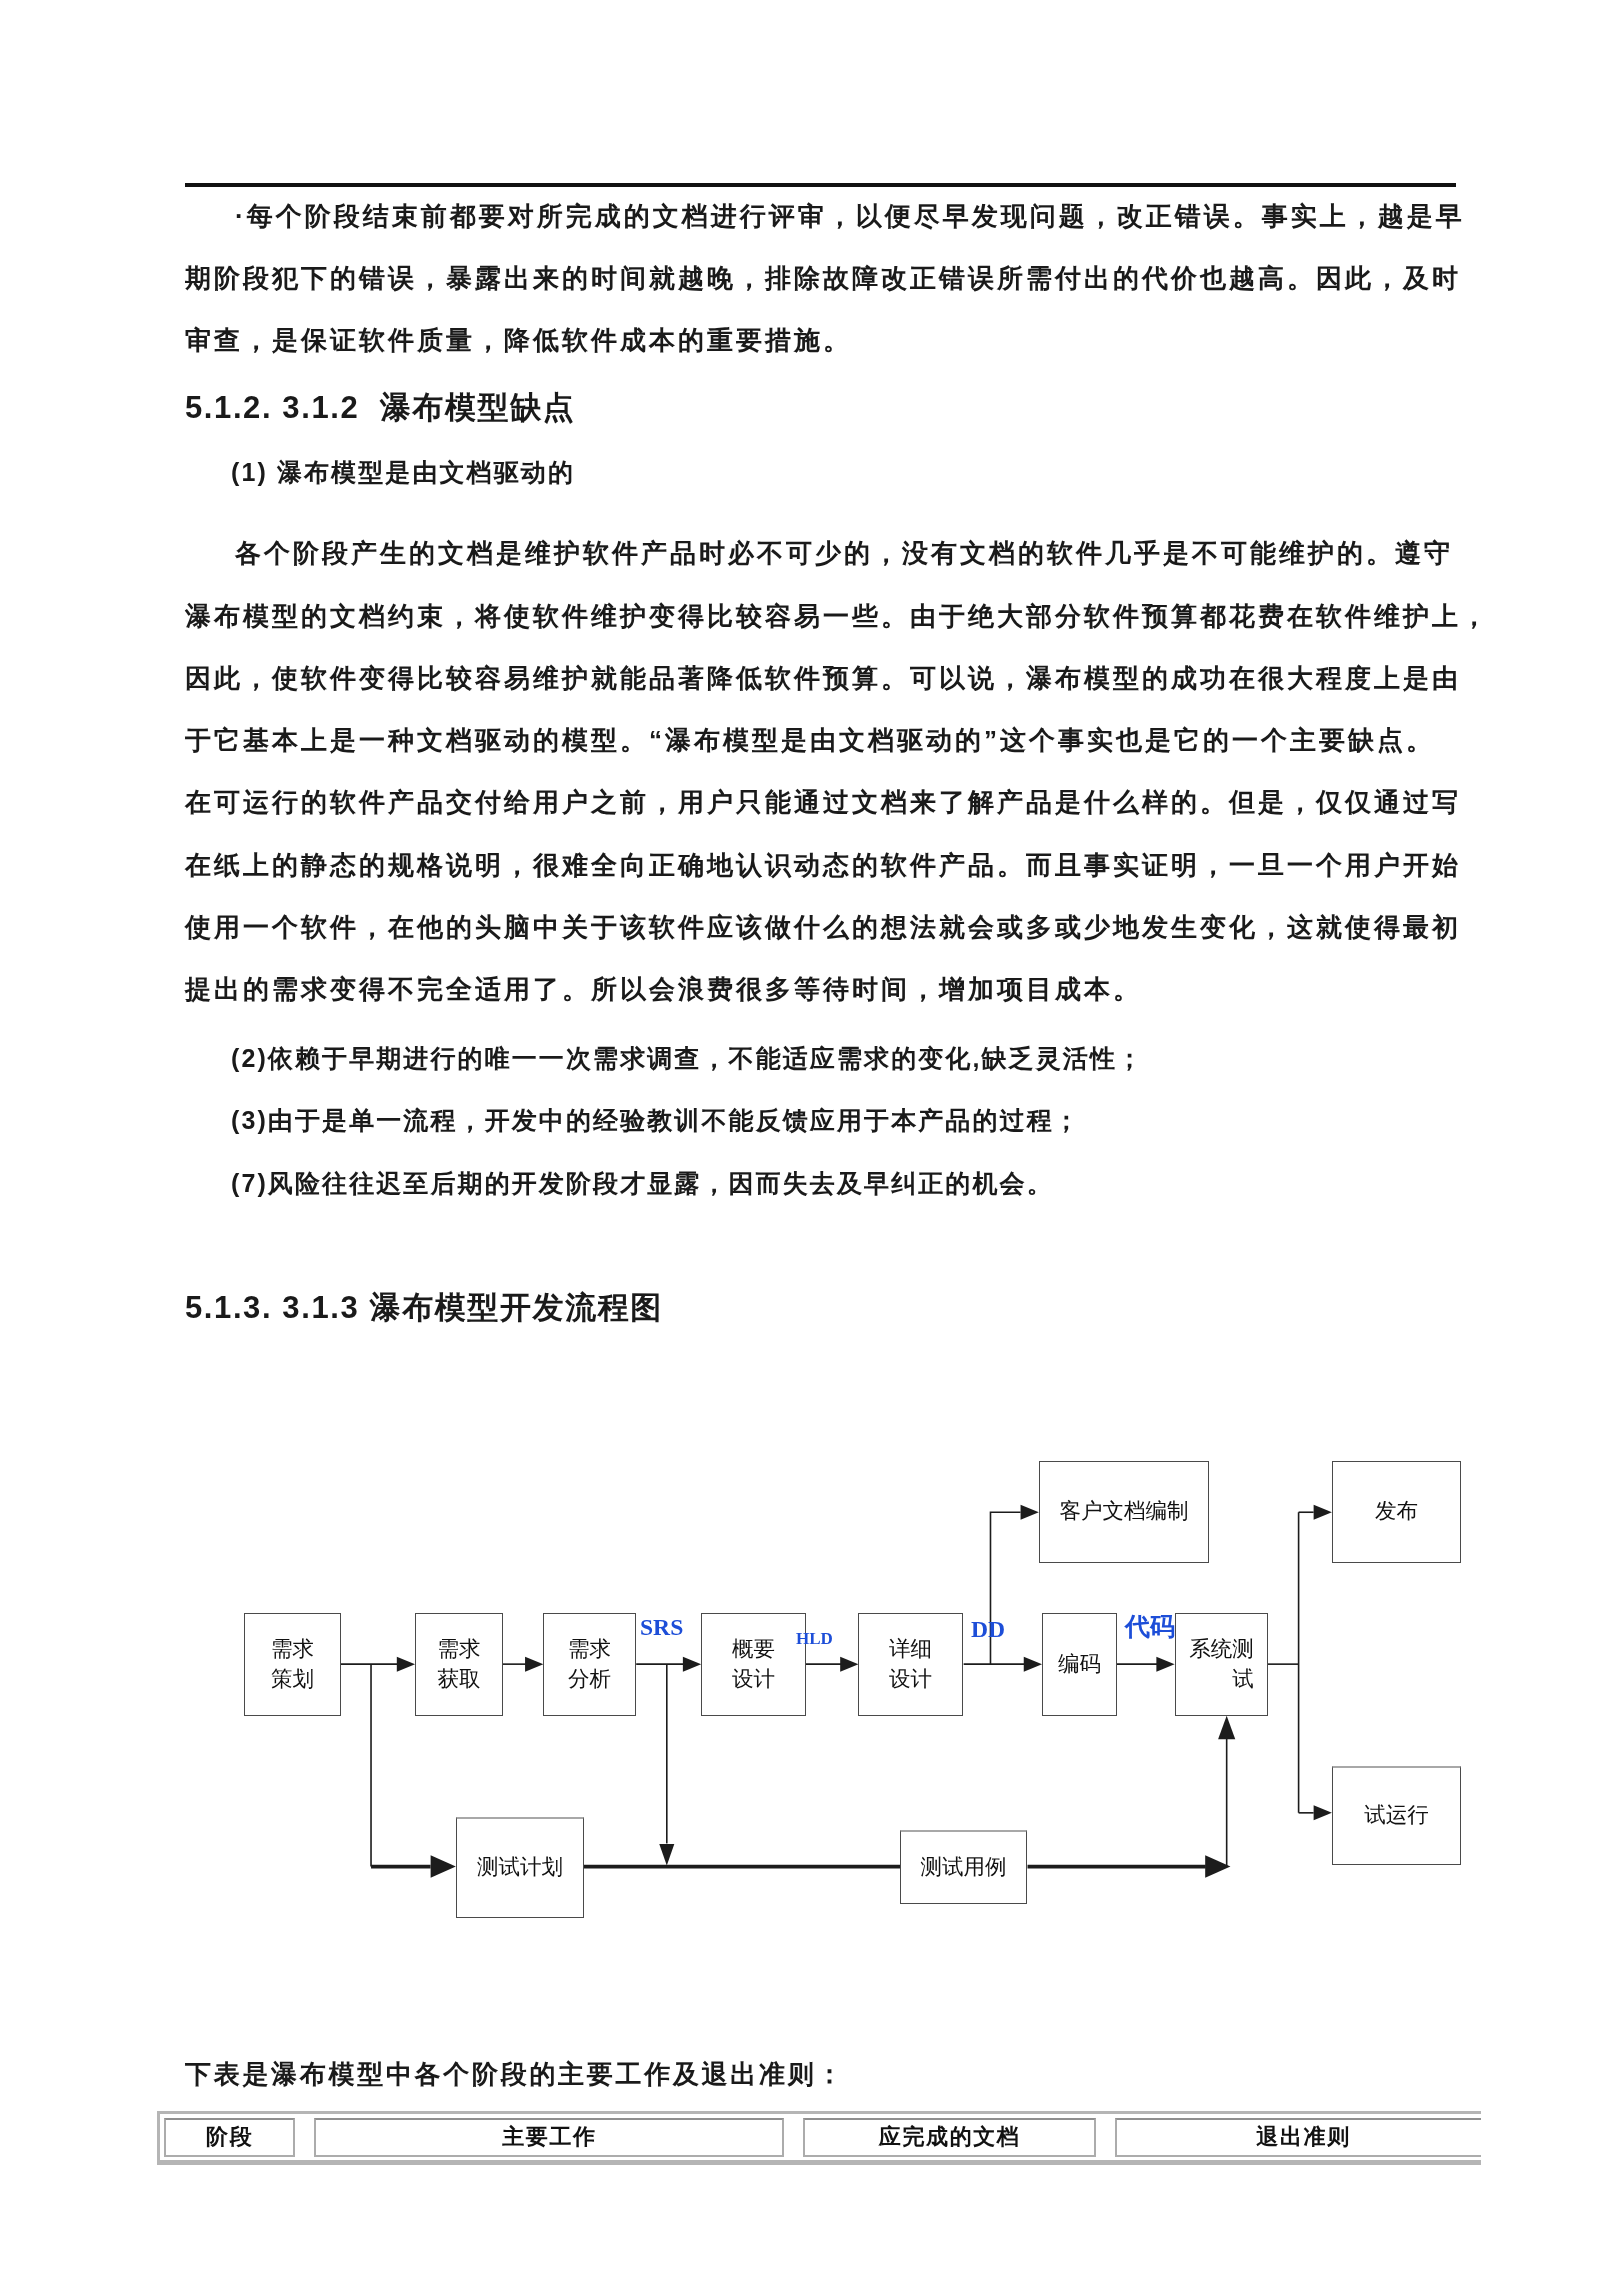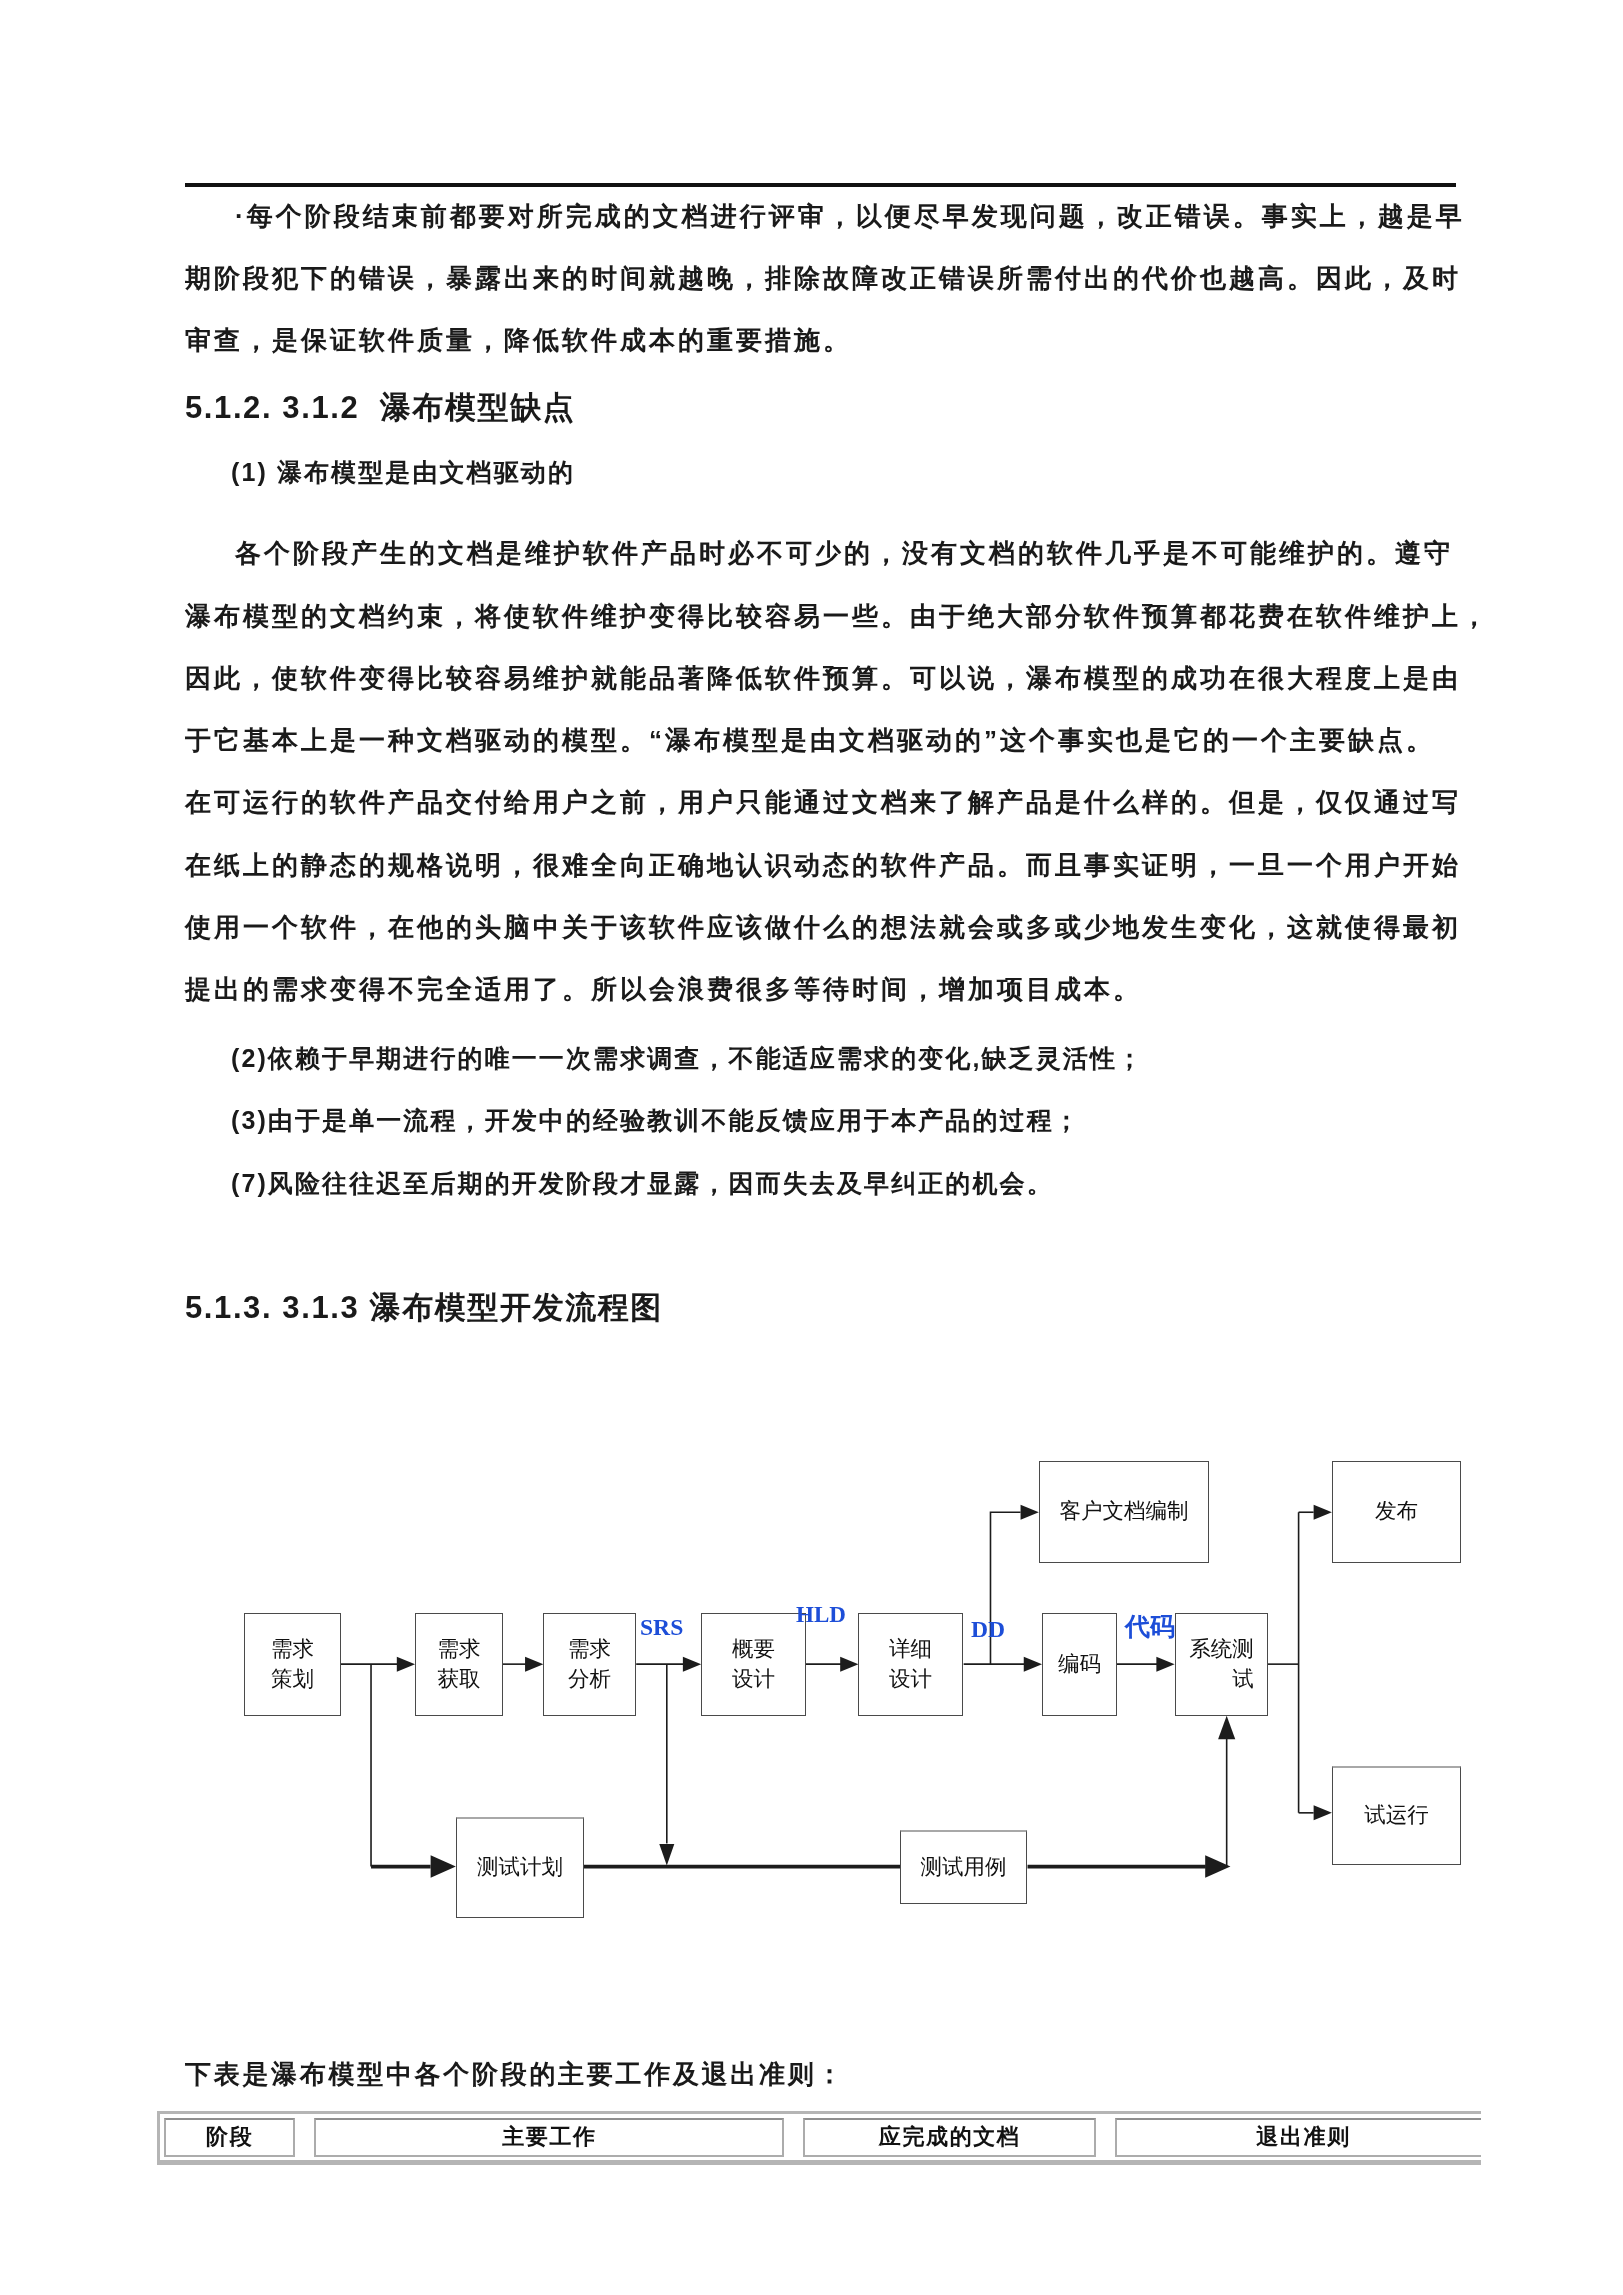--- a/index.html
+++ b/index.html
@@ -119,21 +119,21 @@
     <div class="fc-box" style="left:881px;top:199px;width:75px;height:103px">编码</div>
     <div class="fc-box" style="left:1014px;top:199px;width:93px;height:103px">系统测
 试</div>
     <div class="fc-box" style="left:878px;top:47px;width:170px;height:102px">客户文档编制</div>
     <div class="fc-box" style="left:1171px;top:47px;width:129px;height:102px">发布</div>
     <div class="fc-box lt" style="left:1171px;top:352px;width:129px;height:99px">试运行</div>
     <div class="fc-box lt" style="left:295px;top:403px;width:128px;height:101px">测试计划</div>
     <div class="fc-box lt" style="left:739px;top:416px;width:127px;height:74px">测试用例</div>
 
     <div class="fc-label" style="left:479px;top:202px;font-size:23.6px">SRS</div>
-    <div class="fc-label" style="left:635px;top:189px;font-size:23px">HLD</div>
+    <div class="fc-label" style="left:635px;top:216px;font-size:17px">HLD</div>
     <div class="fc-label" style="left:810px;top:204px;font-size:23.6px">DD</div>
     <div class="fc-label" style="left:964px;top:200px;font-size:25px">代码</div>
   </div>
 
   <div class="caption">下表是瀑布模型中各个阶段的主要工作及退出准则：</div>
 
   <div class="wtable">
     <div class="wcell wc0">阶段</div>
     <div class="wcell wc1">主要工作</div>
     <div class="wcell wc2">应完成的文档</div>

